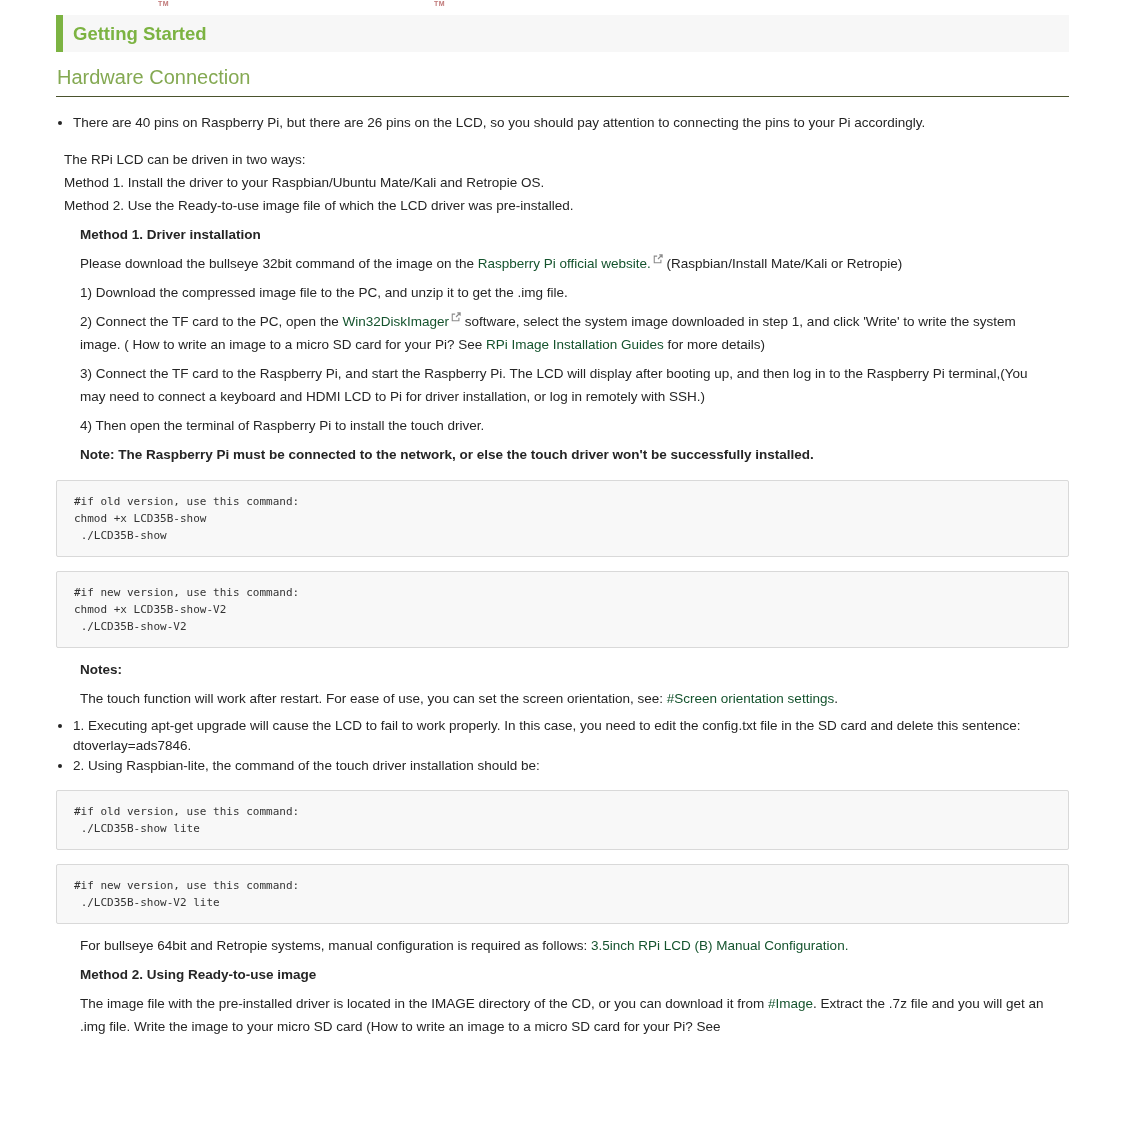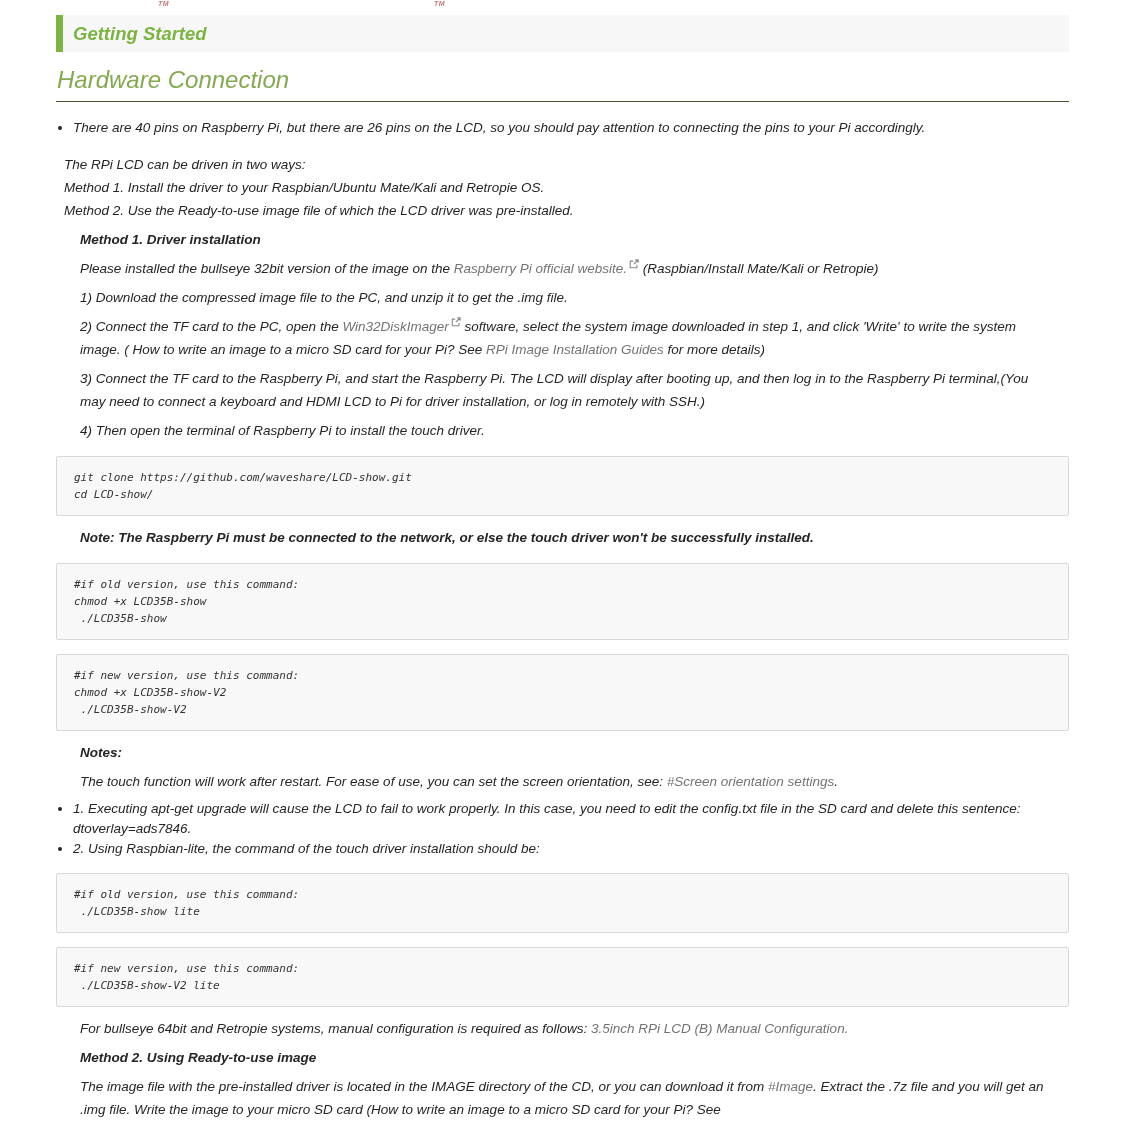--- a/index.html
+++ b/index.html
@@ -6,21 +6,20 @@
   html, body { margin: 0; padding: 0; background: #ffffff; }
   .page {
     position: relative;
     width: 1125px;
     height: 1125px;
     overflow: hidden;
     background: #ffffff;
     font-family: "Liberation Sans", sans-serif;
     font-size: 13.5px;
     color: #252525;
-    font-style: italic;
   }
   .tm-fragment {
     position: absolute;
     top: 0px;
     font-size: 7px;
     font-weight: bold;
     color: #c07878;
     letter-spacing: 0.5px;
   }
   .tm-1 { left: 158px; }
@@ -37,21 +36,21 @@
   .page-title {
     margin: 0 0 0 10px;
     font-size: 18.5px;
     font-weight: bold;
     color: #7cb342;
   }
 
   h2.section-heading {
     margin: 12px 0 0 0;
     padding: 2px 0 7px 1px;
-    font-size: 24px;
+    font-size: 20px;
     font-weight: 400;
     color: #84a952;
     border-bottom: 1px solid #4a522d;
   }
 
   ul.bullet-list {
     margin: 14px 0 10px 0;
     padding-left: 17px;
     list-style: disc;
   }
@@ -73,21 +72,21 @@
     margin: 14px 0 10px -8px;
   }
   .code-block code {
     font-family: "DejaVu Sans Mono", monospace;
     font-size: 11px;
     line-height: 17px;
     white-space: pre-wrap;
     color: #333333;
   }
 
-  a.wiki-link { color: #737373; text-decoration: none; cursor: pointer; }
+  a.wiki-link { color: #14532d; text-decoration: none; cursor: pointer; }
 
   ul.notes-list {
     margin: 0 0 8px 0;
     padding-left: 9px;
     list-style: disc;
   }
   ul.notes-list li { line-height: 20px; margin: 0; }
 
   .ext-icon { margin-left: 2px; vertical-align: 4px; }
 </style>
@@ -117,43 +116,39 @@
 
       <div class="intro">
         <div>The RPi LCD can be driven in two ways:</div>
         <div>Method 1. Install the driver to your Raspbian/Ubuntu Mate/Kali and Retropie OS.</div>
         <div>Method 2. Use the Ready-to-use image file of which the LCD driver was pre-installed.</div>
       </div>
 
       <p class="para bold-para">Method 1. Driver installation</p>
 
       <p class="para">
-        <span>Please installed the bullseye 32bit version of the image on the </span><a class="wiki-link">Raspberry Pi official website.</a><svg class="ext-icon" width="10" height="10" viewBox="0 0 12 12">
+        <span>Please download the bullseye 32bit command of the image on the </span><a class="wiki-link">Raspberry Pi official website.</a><svg class="ext-icon" width="10" height="10" viewBox="0 0 12 12">
             <path fill="none" stroke="#8a8a8a" stroke-width="1.3" d="M5 2.5H1.5v8h8V7"></path>
             <path fill="none" stroke="#8a8a8a" stroke-width="1.3" d="M7.5 1h3.5v3.5M10.8 1.2L6 6"></path>
           </svg><span> (Raspbian/Install Mate/Kali or Retropie)</span>
       </p>
 
       <p class="para">1) Download the compressed image file to the PC, and unzip it to get the .img file.</p>
 
       <p class="para">
         <span>2) Connect the TF card to the PC, open the </span><a class="wiki-link">Win32DiskImager</a><svg class="ext-icon" width="10" height="10" viewBox="0 0 12 12">
             <path fill="none" stroke="#8a8a8a" stroke-width="1.3" d="M5 2.5H1.5v8h8V7"></path>
             <path fill="none" stroke="#8a8a8a" stroke-width="1.3" d="M7.5 1h3.5v3.5M10.8 1.2L6 6"></path>
           </svg><span> software, select the system image downloaded in step 1, and click 'Write' to write the system image. ( How to write an image to a micro SD card for your Pi? See </span><a class="wiki-link">RPi Image Installation Guides</a><span> for more details)</span>
       </p>
 
       <p class="para">3) Connect the TF card to the Raspberry Pi, and start the Raspberry Pi. The LCD will display after booting up, and then log in to the Raspberry Pi terminal,(You may need to connect a keyboard and HDMI LCD to Pi for driver installation, or log in remotely with SSH.)</p>
 
       <p class="para">4) Then open the terminal of Raspberry Pi to install the touch driver.</p>
 
-      <div class="code-block">
-        <code>git clone https://github.com/waveshare/LCD-show.git
-cd LCD-show/</code>
-      </div>
 
       <p class="para bold-para">Note: The Raspberry Pi must be connected to the network, or else the touch driver won't be successfully installed.</p>
 
       <div class="code-block">
         <code>#if old version, use this command:
 chmod +x LCD35B-show
  ./LCD35B-show</code>
       </div>
 
       <div class="code-block">

